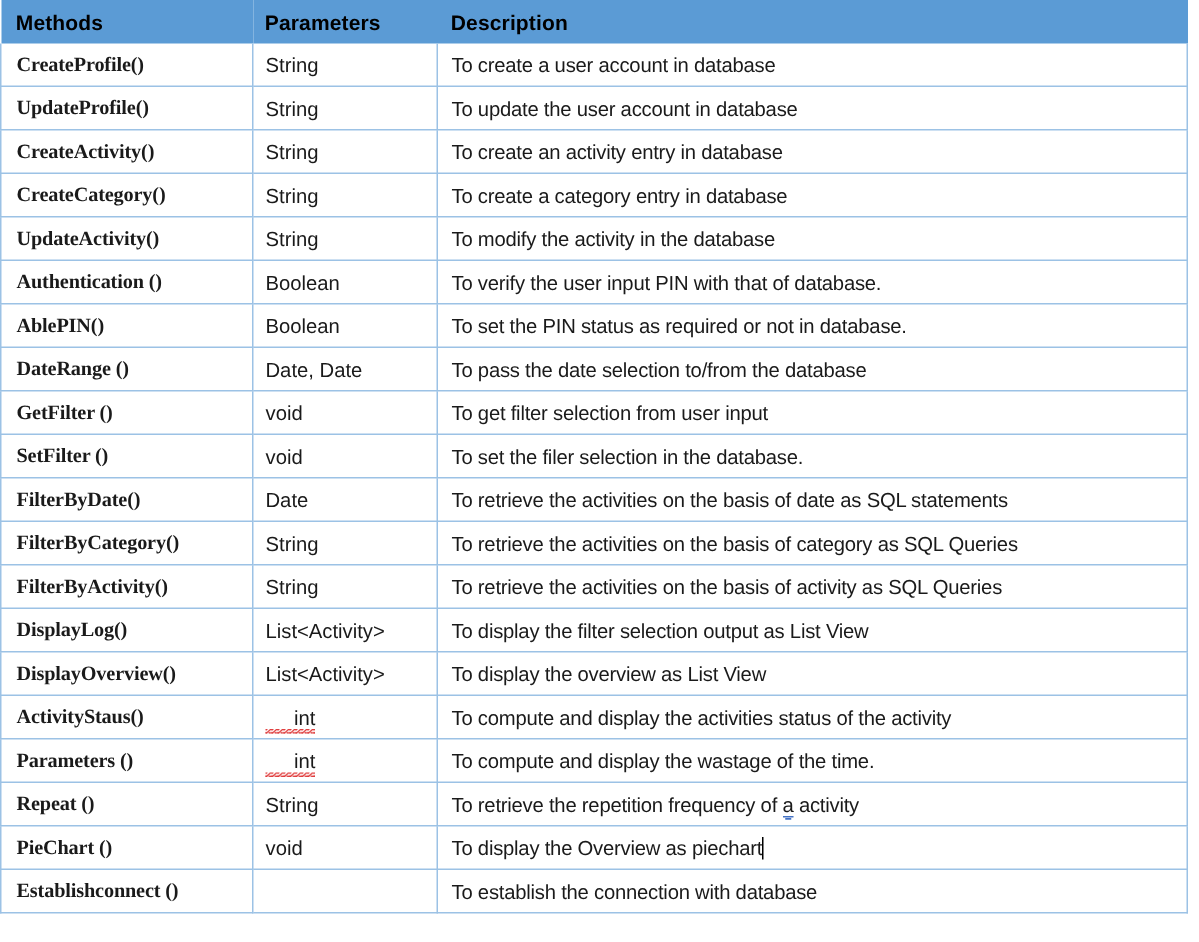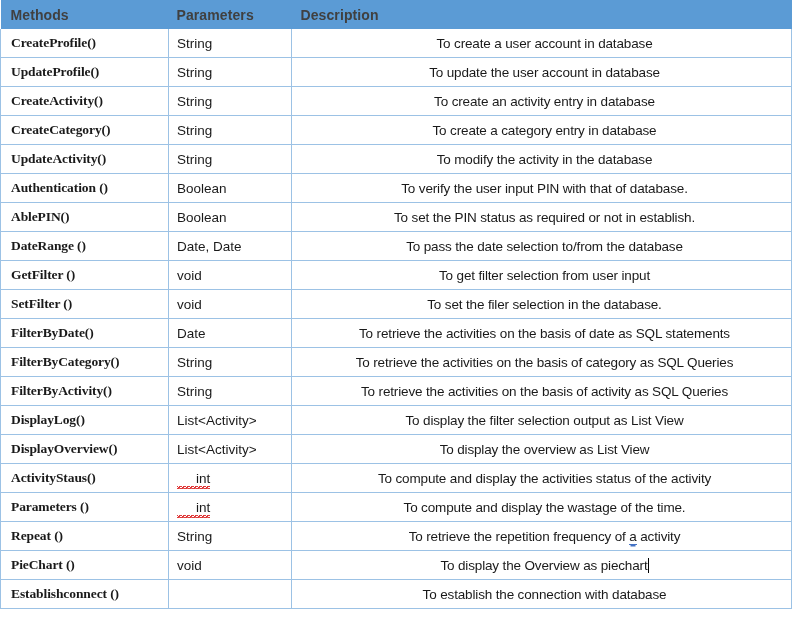--- a/index.html
+++ b/index.html
@@ -23,21 +23,21 @@
     table-layout: fixed;
     width: 791px;
     font-size: 13.5px;
   }
   table.method-table col.c-method { width: 168px; }
   table.method-table col.c-param  { width: 123px; }
   table.method-table col.c-desc   { width: 500px; }
 
   thead th {
     background: #5b9bd5;
-    color: #404040;
+    color: #000000;
     font-weight: bold;
     text-align: left;
     height: 29px;
     padding: 0 0 0 9px;
     font-size: 14px;
     letter-spacing: 0.1px;
     border: none;
     vertical-align: middle;
   }
   thead th.th-method { padding-left: 10px; }
@@ -65,21 +65,20 @@
   tbody td.cell-param {
     font-weight: normal;
     padding-left: 8px;
   }
   tbody td.cell-desc {
     font-weight: normal;
     padding-left: 9px;
     border-right: 1px solid #9cc2e5;
     font-size: 13.5px;
     letter-spacing: -0.15px;
-    text-align: center;
   }
 
   
   .squiggle {
     position: relative;
     display: inline-block;
     padding-left: 19px;
   }
   .squiggle::after {
     content: "";
@@ -169,21 +168,21 @@
           <td class="cell-desc"><span>To modify the activity in the database</span></td>
         </tr>
         <tr>
           <td class="cell-method">Authentication ()</td>
           <td class="cell-param">Boolean</td>
           <td class="cell-desc"><span>To verify the user input PIN with that of database.</span></td>
         </tr>
         <tr>
           <td class="cell-method">AblePIN()</td>
           <td class="cell-param">Boolean</td>
-          <td class="cell-desc"><span>To set the PIN status as required or not in establish.</span></td>
+          <td class="cell-desc"><span>To set the PIN status as required or not in database.</span></td>
         </tr>
         <tr>
           <td class="cell-method">DateRange ()</td>
           <td class="cell-param">Date, Date</td>
           <td class="cell-desc"><span>To pass the date selection to/from the database</span></td>
         </tr>
         <tr>
           <td class="cell-method">GetFilter ()</td>
           <td class="cell-param">void</td>
           <td class="cell-desc"><span>To get filter selection from user input</span></td>

